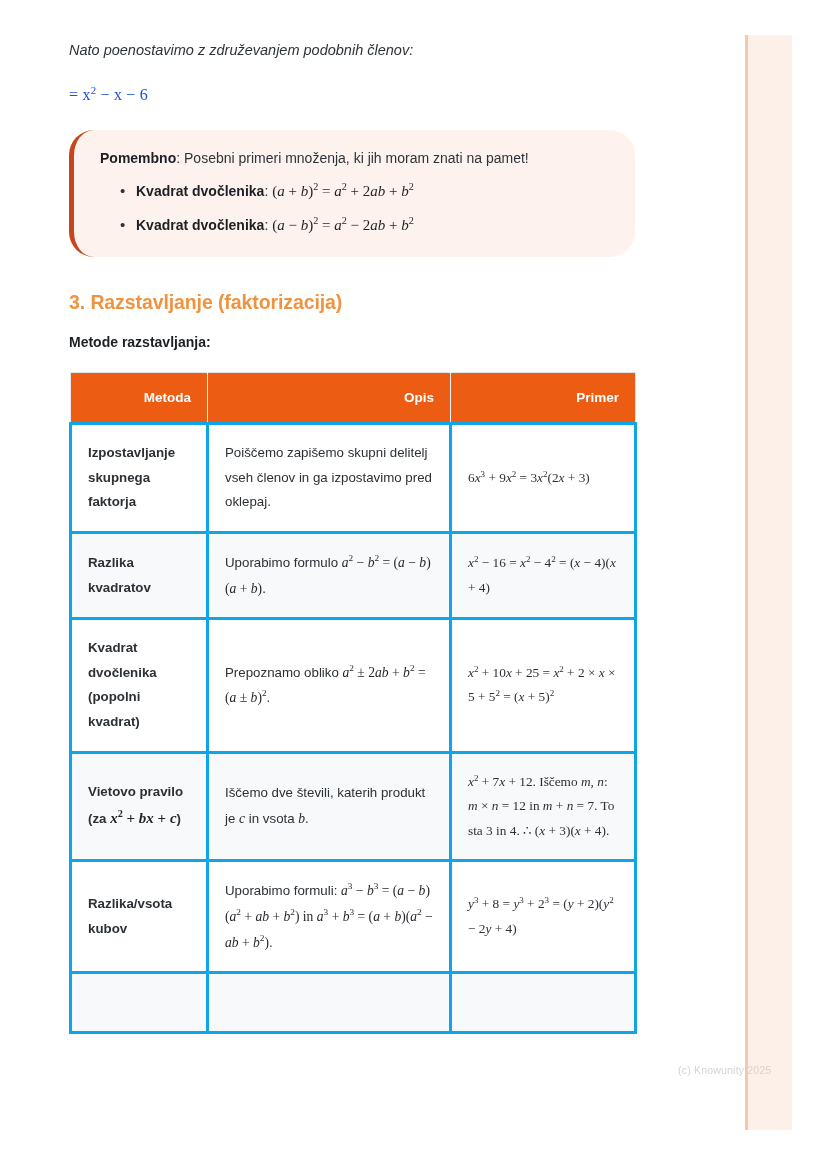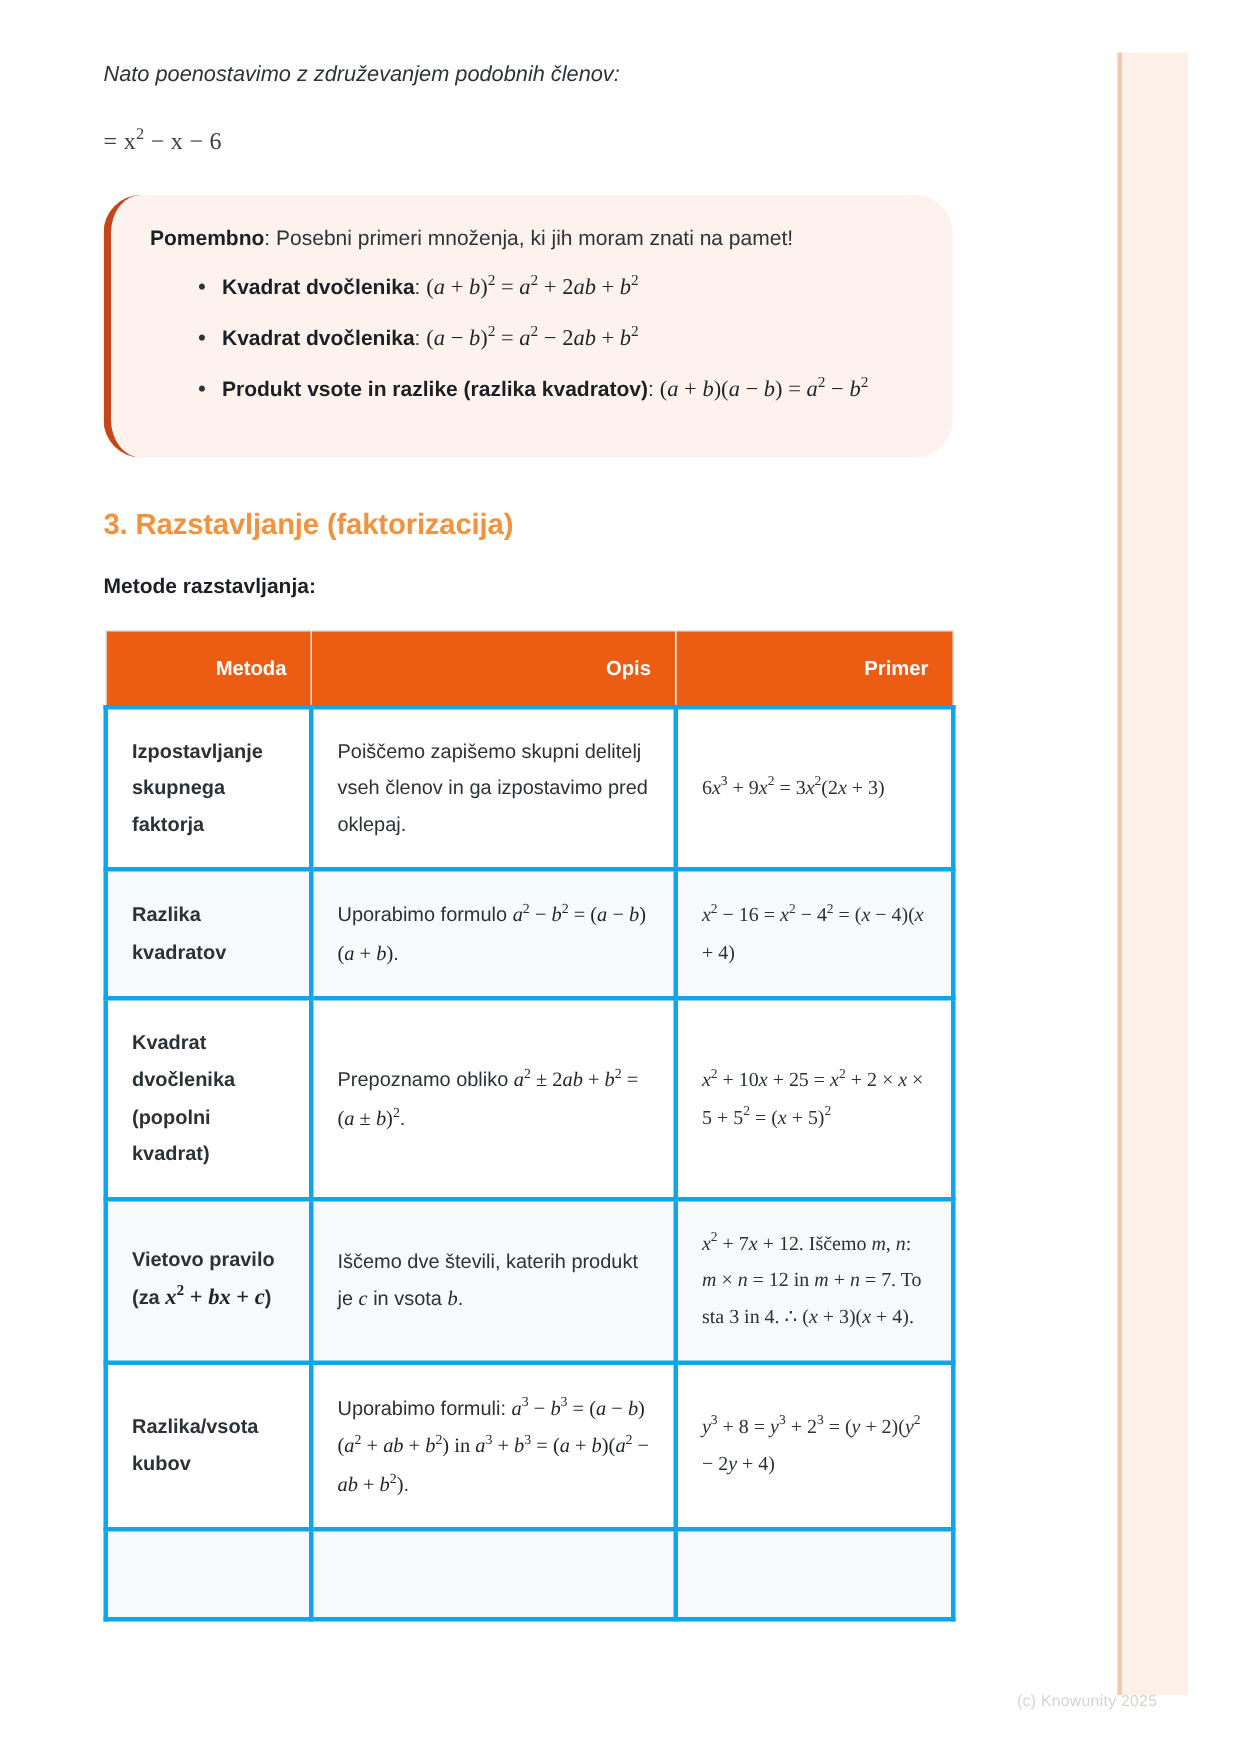--- a/index.html
+++ b/index.html
@@ -40,42 +40,42 @@
     font-style: italic;
     font-size: 14.5px;
     color: #2e3338;
     line-height: 1.5;
     margin: 0 0 24px 0;
   }
 
   .eq-line {
     font-family: "Liberation Serif", serif;
     font-size: 16px;
-    color: #404040;
+    color: #1d4ed8;
     margin: 0 0 26px 0;
     letter-spacing: .2px;
   }
 
   
   .callout {
     background: #fdf2ee;
     border-left: 5px solid #c4461a;
     padding: 18px 22px 20px 26px;
     margin: 0 0 34px 0;
     border-radius: 25px;
   }
   .callout-lead {
     font-size: 14px;
     color: #2e3338;
     line-height: 1.5;
     margin: 0 0 6px 0;
   }
   .callout-lead b { font-weight: 700; color: #1c2024; }
   .callout-list {
-    margin: 12px; padding: 0 0 0 20px;
+    margin: 0; padding: 0 0 0 20px;
     list-style: none;
   }
   .callout-list li {
     position: relative;
     font-size: 14px;
     color: #2e3338;
     line-height: 1.55;
     margin: 11px 0 0 0;
     padding-left: 16px;
   }
@@ -162,21 +162,21 @@
   td.col-example {
     font-family: "Liberation Serif", serif;
     font-size: 14px;
     color: #1f2327;
     line-height: 1.95;
   }
   td.col-desc .mth { font-size: 13.6px; }
 
   .watermark {
     position: absolute;
-    left: 678px; top: 1128px;
+    left: 678px; top: 1064px;
     font-size: 10.5px;
     color: #d9d2cd;
     letter-spacing: .2px;
     white-space: nowrap;
   }
 </style>
 </head>
 <body>
 
 <div class="page">
@@ -196,23 +196,20 @@
       <p class="callout-lead">
         <b>Pomembno</b><span>: Posebni primeri množenja, ki jih moram znati na pamet!</span>
       </p>
       <ul class="callout-list">
         <li>
           <b>Kvadrat dvočlenika</b>: <span class="mth">(<i>a</i> + <i>b</i>)<sup>2</sup> = <i>a</i><sup>2</sup> + 2<i>ab</i> + <i>b</i><sup>2</sup></span>
         </li>
         <li>
           <b>Kvadrat dvočlenika</b>: <span class="mth">(<i>a</i> − <i>b</i>)<sup>2</sup> = <i>a</i><sup>2</sup> − 2<i>ab</i> + <i>b</i><sup>2</sup></span>
         </li>
-        <li>
-          <b>Produkt vsote in razlike (razlika kvadratov)</b>: <span class="mth">(<i>a</i> + <i>b</i>)(<i>a</i> − <i>b</i>) = <i>a</i><sup>2</sup> − <i>b</i><sup>2</sup></span>
-        </li>
       </ul>
     </div>
 
     <h2 class="section-head">3. Razstavljanje (faktorizacija)</h2>
 
 
     <p class="sub-label">Metode razstavljanja:</p>
 
     <table class="methods">
       <colgroup>

